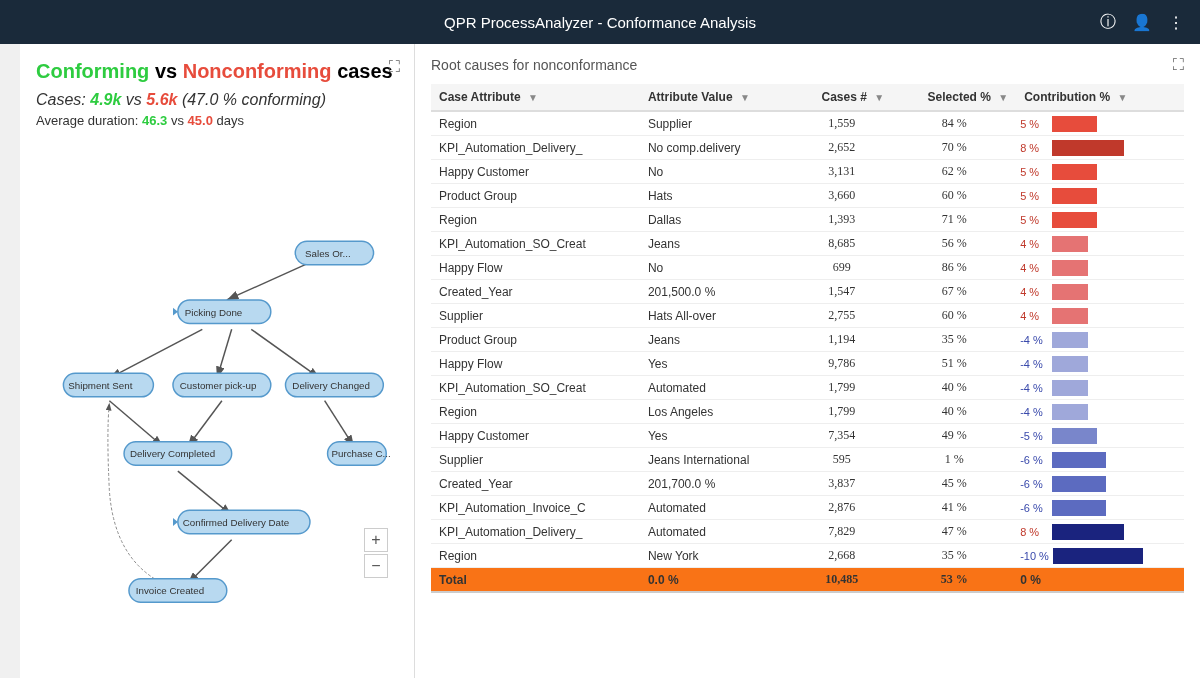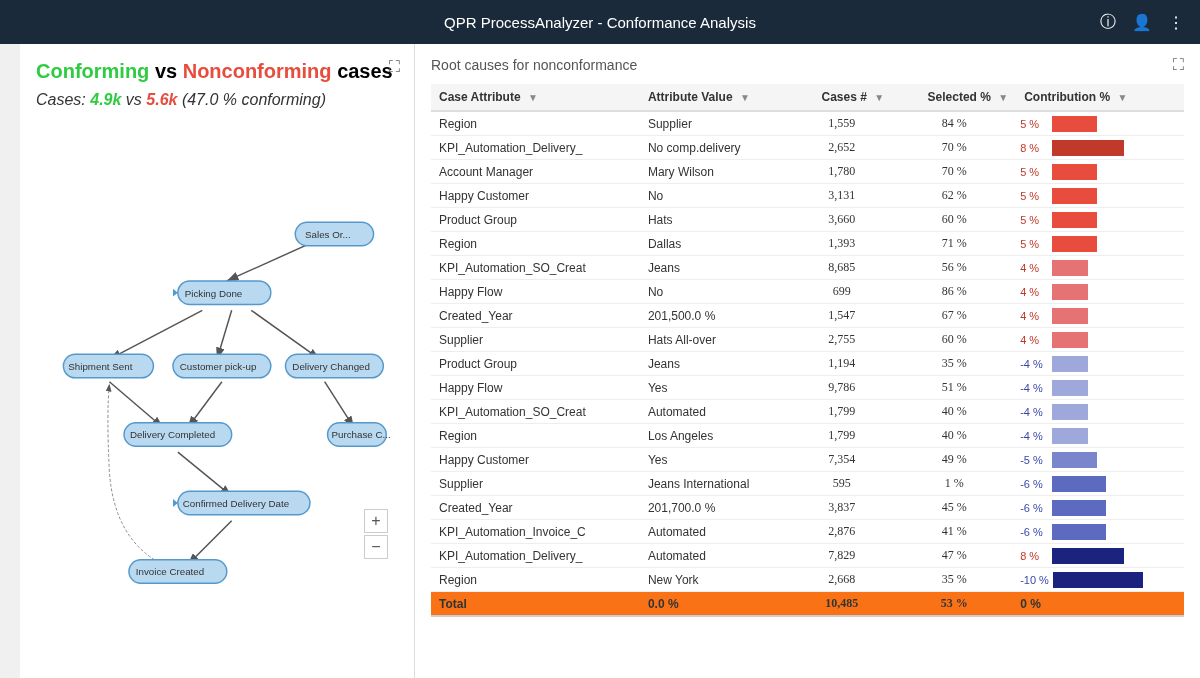--- a/index.html
+++ b/index.html
@@ -200,20 +200,27 @@
       <span> vs </span>
       <span class="conforming-red">Nonconforming</span>
       <span> cases</span>
     </div>
     <div class="cases-text">
       <span>Cases: </span>
       <span class="num-green">4.9k</span>
       <span> vs </span>
       <span class="num-red">5.6k</span>
       <span> (47.0 % conforming)</span>
+    </div>
+    <div class="avg-text">
+      <span>Average duration: </span>
+      <span class="num-green">46.3</span>
+      <span> vs </span>
+      <span class="num-red">45.0</span>
+      <span> days</span>
     </div>
 
     <span class="expand-btn">⛶</span>
 
     <div class="process-diagram">
       <svg class="diagram-svg" viewBox="0 0 370 490">
 
         <defs>
           <marker id="arrowhead" markerWidth="8" markerHeight="6" refX="8" refY="3" orient="auto">
             <polygon points="0 0, 8 3, 0 6" fill="#555"></polygon>
@@ -315,32 +322,20 @@
               <td class="right">2,652</td>
               <td class="right">70 %</td>
               <td class="contribution-cell">
                 <div class="contribution-bar-container">
                   <span class="contribution-label" style="color: rgb(192, 57, 43);">8 %</span>
                   <span class="contribution-bar" style="width: 72px; background-color: rgb(192, 57, 43);"></span>
                 </div>
               </td>
             </tr>
             <tr>
-              <td>Account Manager</td>
-              <td>Mary Wilson</td>
-              <td class="right">1,780</td>
-              <td class="right">70 %</td>
-              <td class="contribution-cell">
-                <div class="contribution-bar-container">
-                  <span class="contribution-label" style="color: rgb(192, 57, 43);">5 %</span>
-                  <span class="contribution-bar" style="width: 45px; background-color: rgb(231, 76, 60);"></span>
-                </div>
-              </td>
-            </tr>
-            <tr>
               <td>Happy Customer</td>
               <td>No</td>
               <td class="right">3,131</td>
               <td class="right">62 %</td>
               <td class="contribution-cell">
                 <div class="contribution-bar-container">
                   <span class="contribution-label" style="color: rgb(192, 57, 43);">5 %</span>
                   <span class="contribution-bar" style="width: 45px; background-color: rgb(231, 76, 60);"></span>
                 </div>
               </td>

